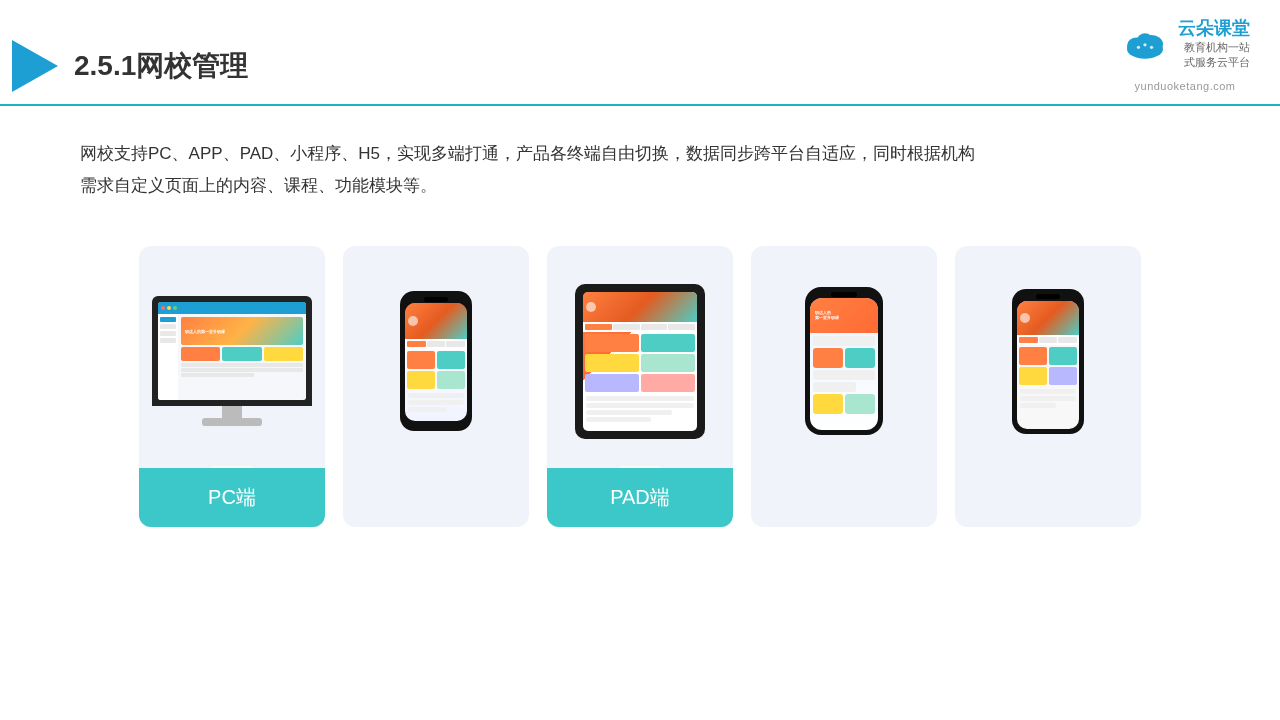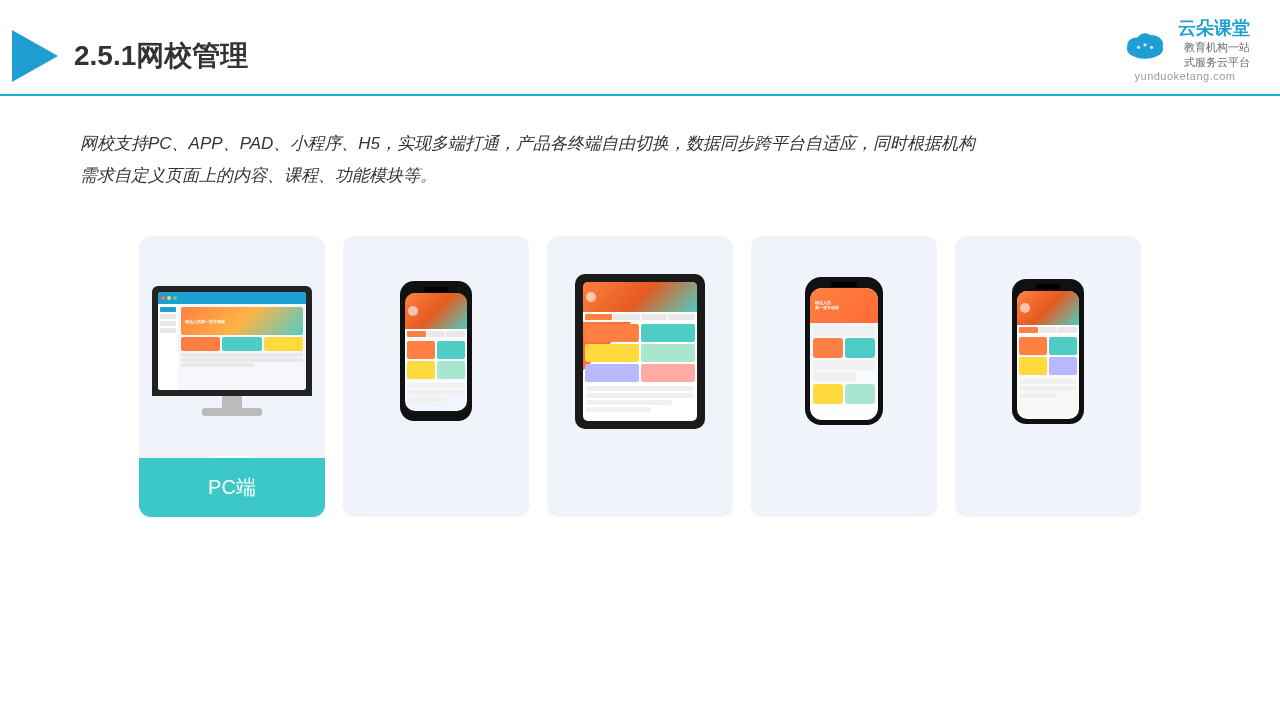--- a/index.html
+++ b/index.html
@@ -61,37 +61,36 @@
     .brand-name {
       font-size: 18px;
       font-weight: bold;
       color: #1e9fd4;
       line-height: 1.2;
     }
 
     .brand-url {
       font-size: 11px;
       color: #999;
-      margin-top: 0;
+      margin-top: 10px;
       letter-spacing: 0.5px;
     }
 
     .brand-tagline {
       font-size: 11px;
       color: #666;
       text-align: right;
     }
 
     
     .description {
       padding: 32px 80px 24px 80px;
       font-size: 17px;
       color: #333;
       line-height: 1.9;
-      font-style: italic;
     }
 
     
     .cards-container {
       display: flex;
       justify-content: center;
       gap: 18px;
       padding: 10px 60px;
       margin-top: 10px;
     }
@@ -630,20 +629,24 @@
           </div>
           <div class="screen-list">
             <div class="list-item-line"></div>
             <div class="list-item-line"></div>
             <div class="list-item-line" style="width:80%;"></div>
             <div class="list-item-line" style="width:60%;"></div>
           </div>
         </div>
       </div>
     </div>
+    <div class="card-label-wrapper">
+      <div class="card-label-bar"></div>
+      <div class="card-label">PAD端</div>
+    </div>
   </div>
 
   <div class="card">
     <div class="card-image-area">
       <div class="mini-phone">
         <div class="mini-phone-notch"></div>
         <div class="mini-phone-screen">
           <div class="mini-screen-header">
             <div style="color:white;font-size:4px;font-weight:bold;line-height:1.2;">职达人的<br>第一堂升职课</div>
           </div>

